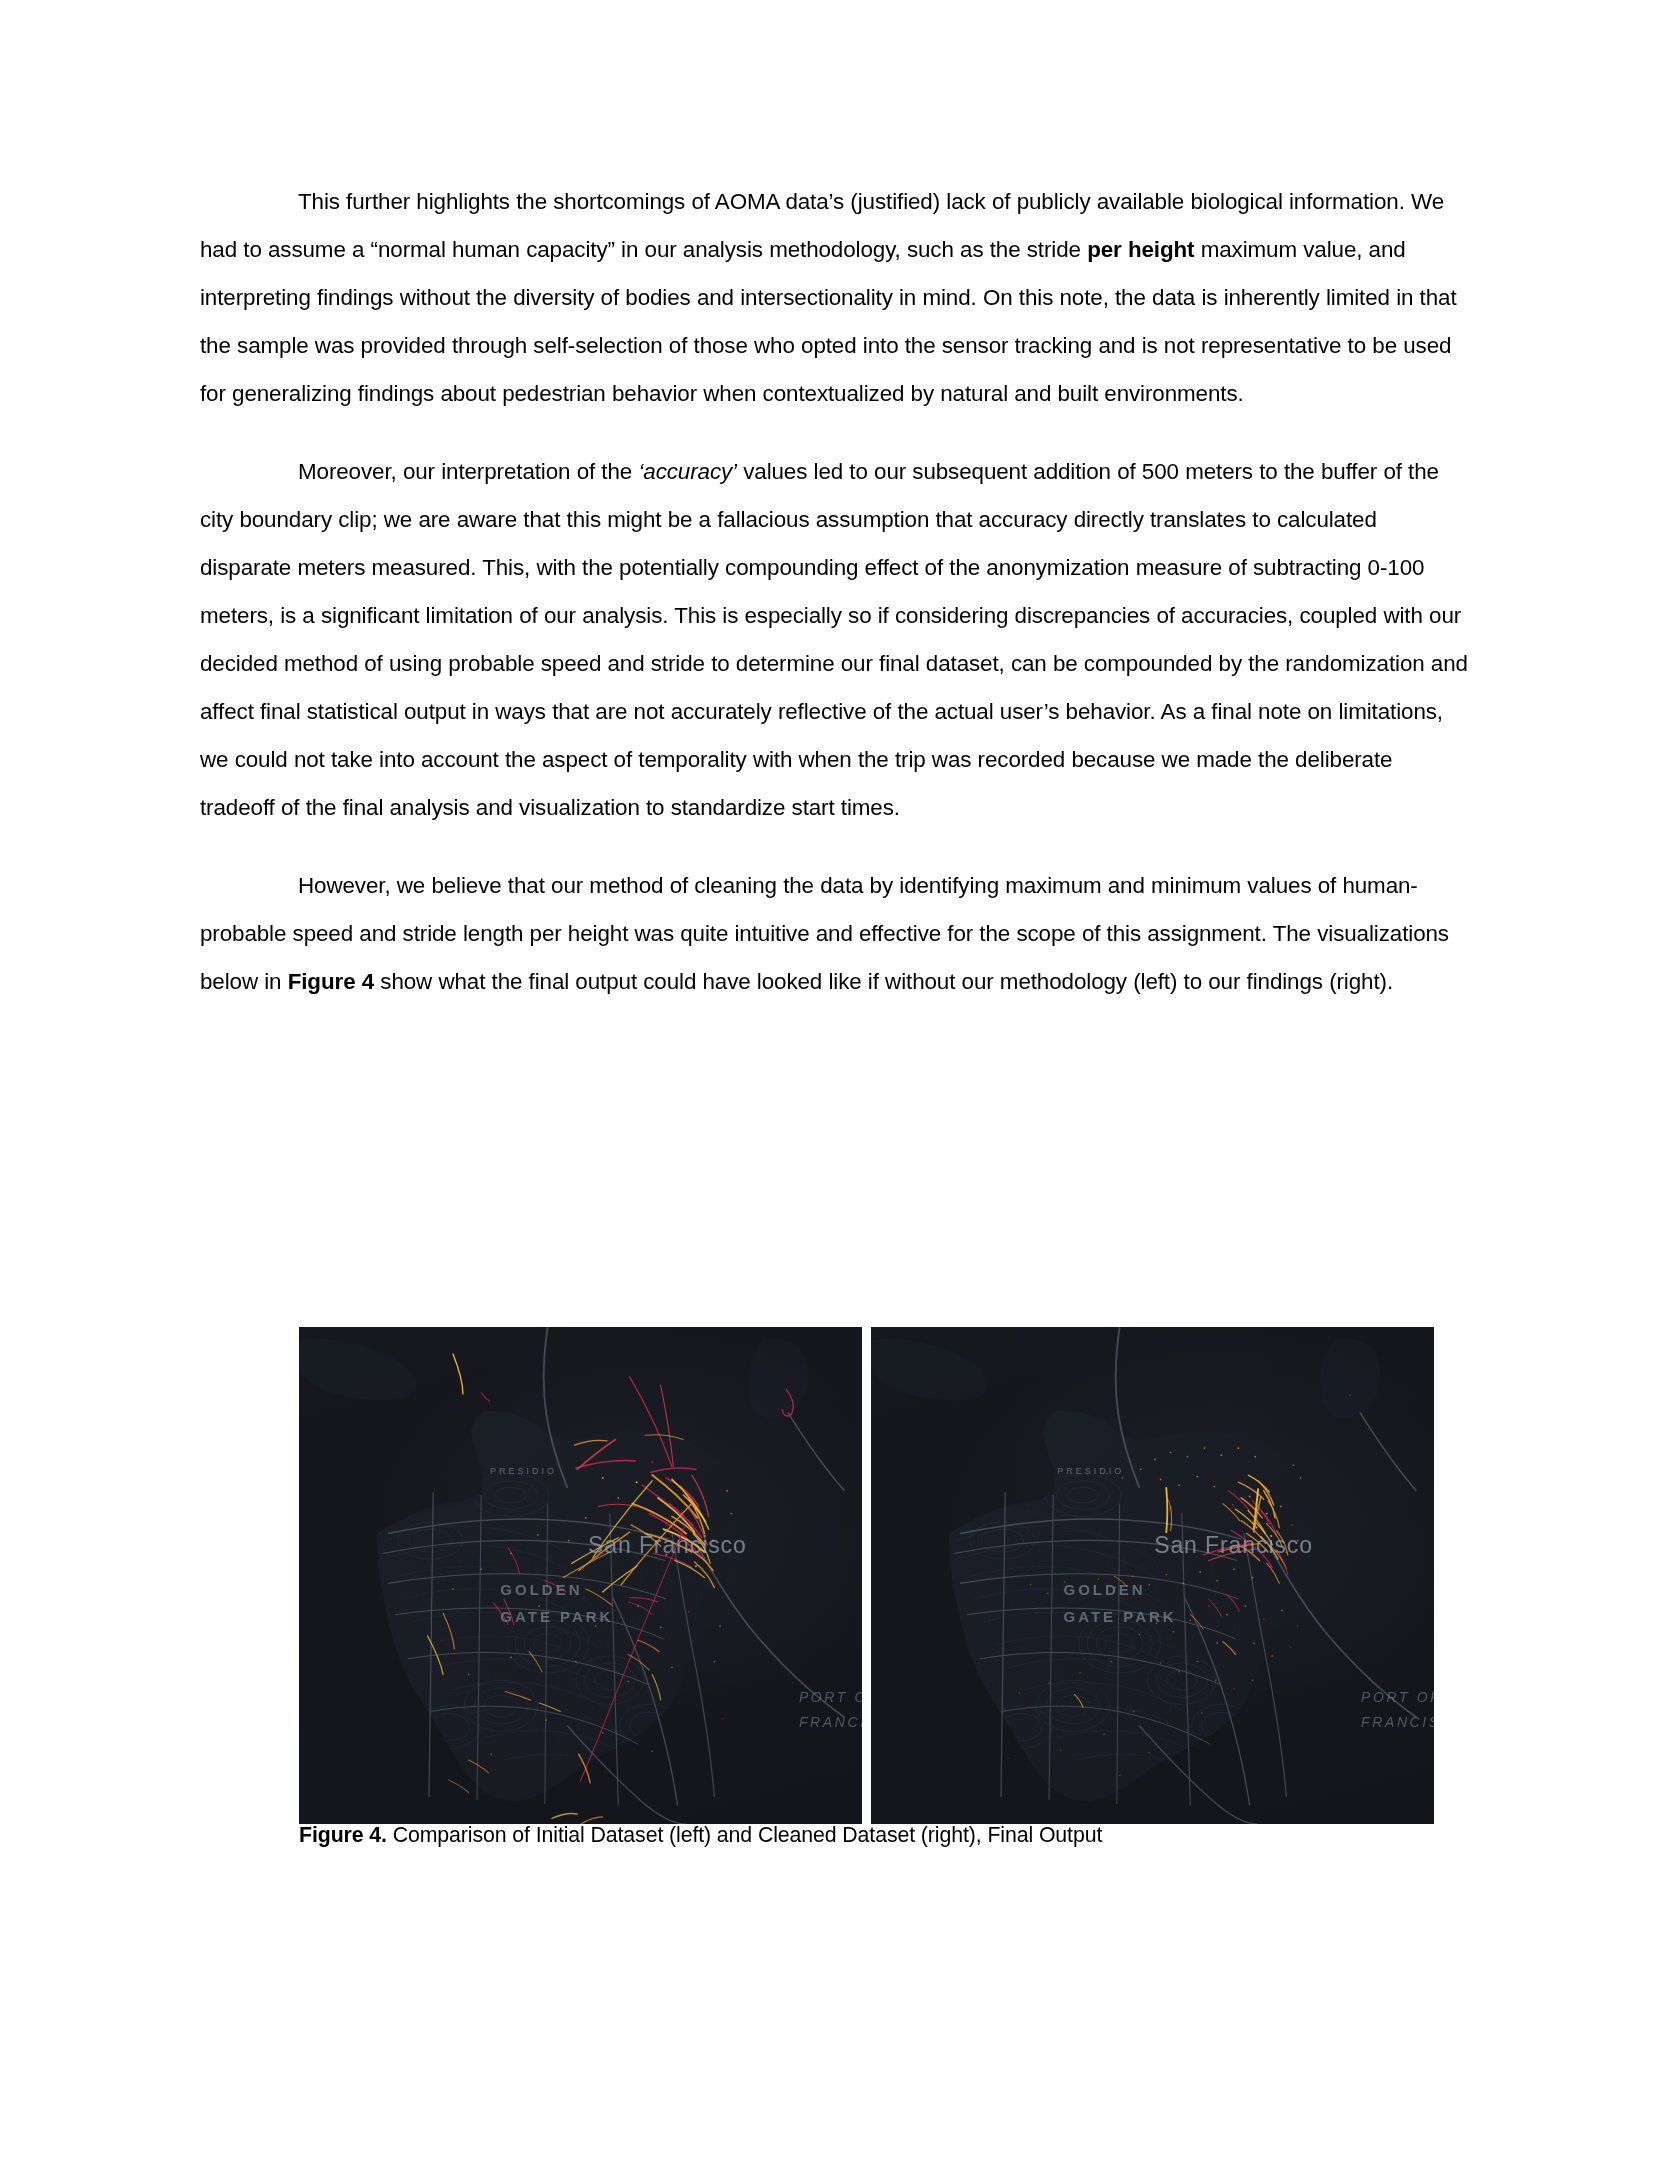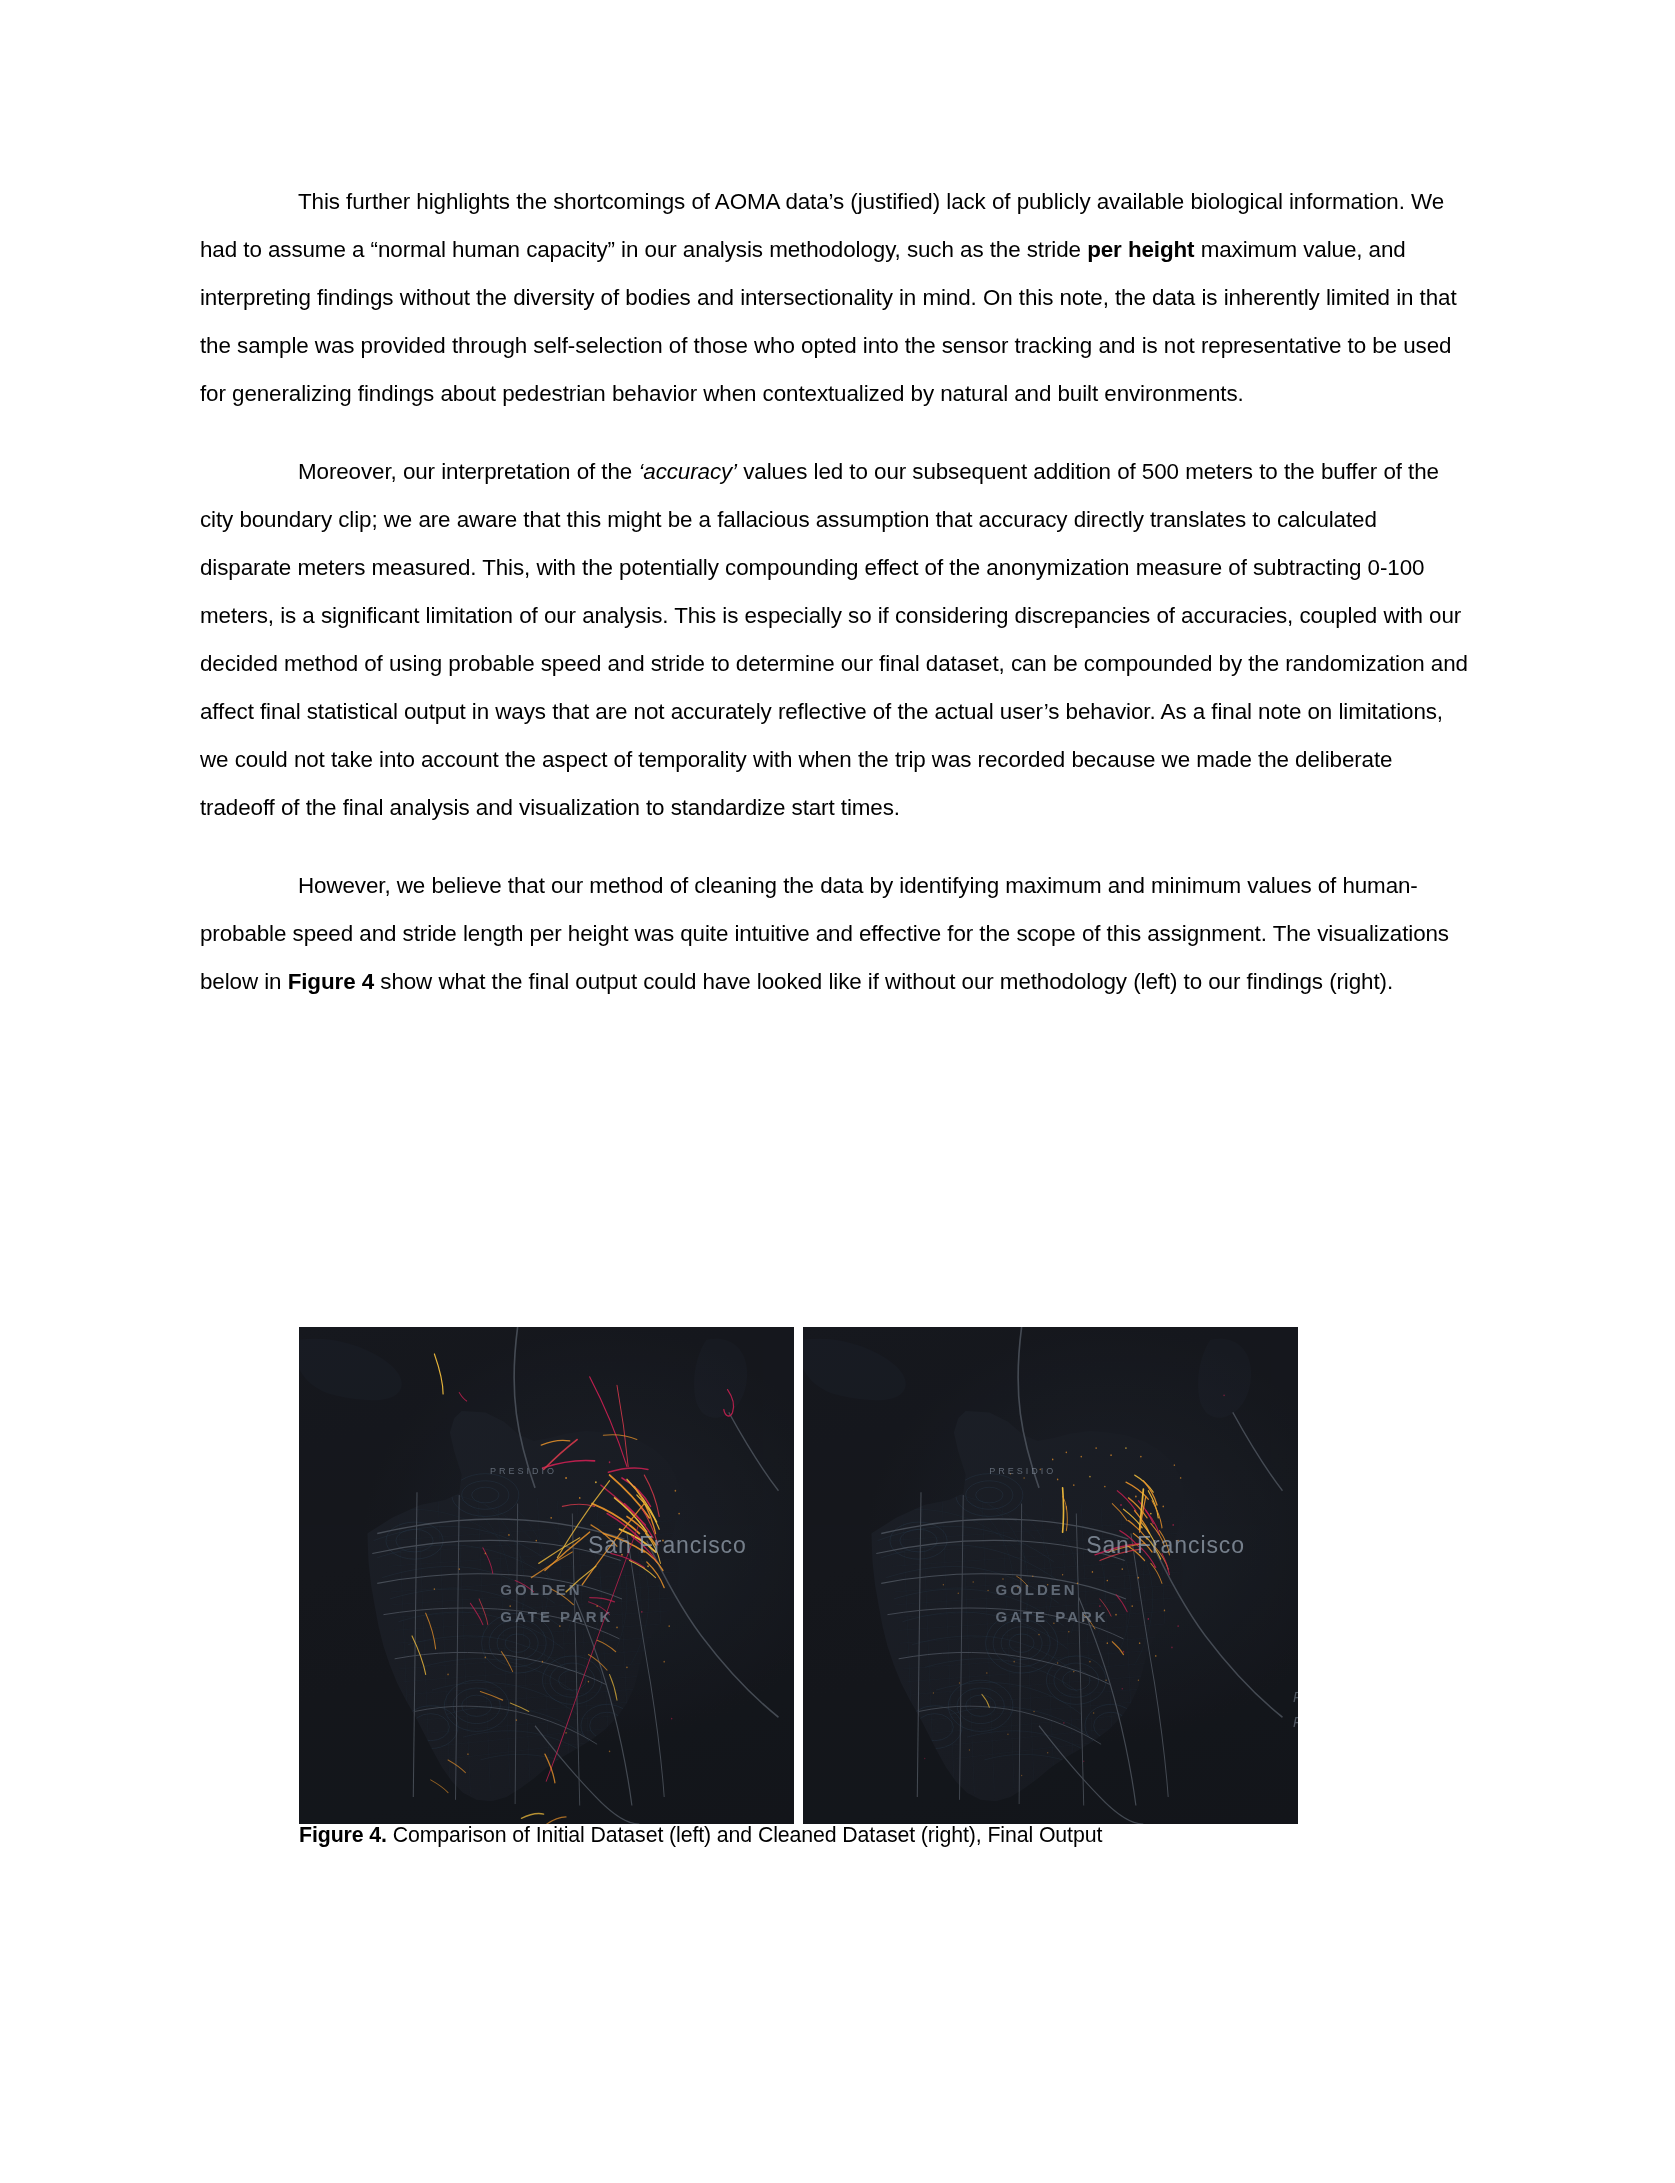--- a/index.html
+++ b/index.html
@@ -46,21 +46,21 @@
     position: absolute;
     left: 299px;
     top: 1327px;
     width: 1143px;
     height: 497px;
     display: flex;
     gap: 9.2px;
   }
   .map-panel {
     position: relative;
-    width: 495px;
+    width: 563px;
     height: 497px;
     overflow: hidden;
     background: #14161b;
     flex: none;
   }
   .map-bg {
     position: absolute;
     inset: 0;
     background:
       radial-gradient(ellipse 70% 60% at 62% 42%, rgba(40,48,62,0.55) 0%, rgba(20,22,28,0) 70%),

